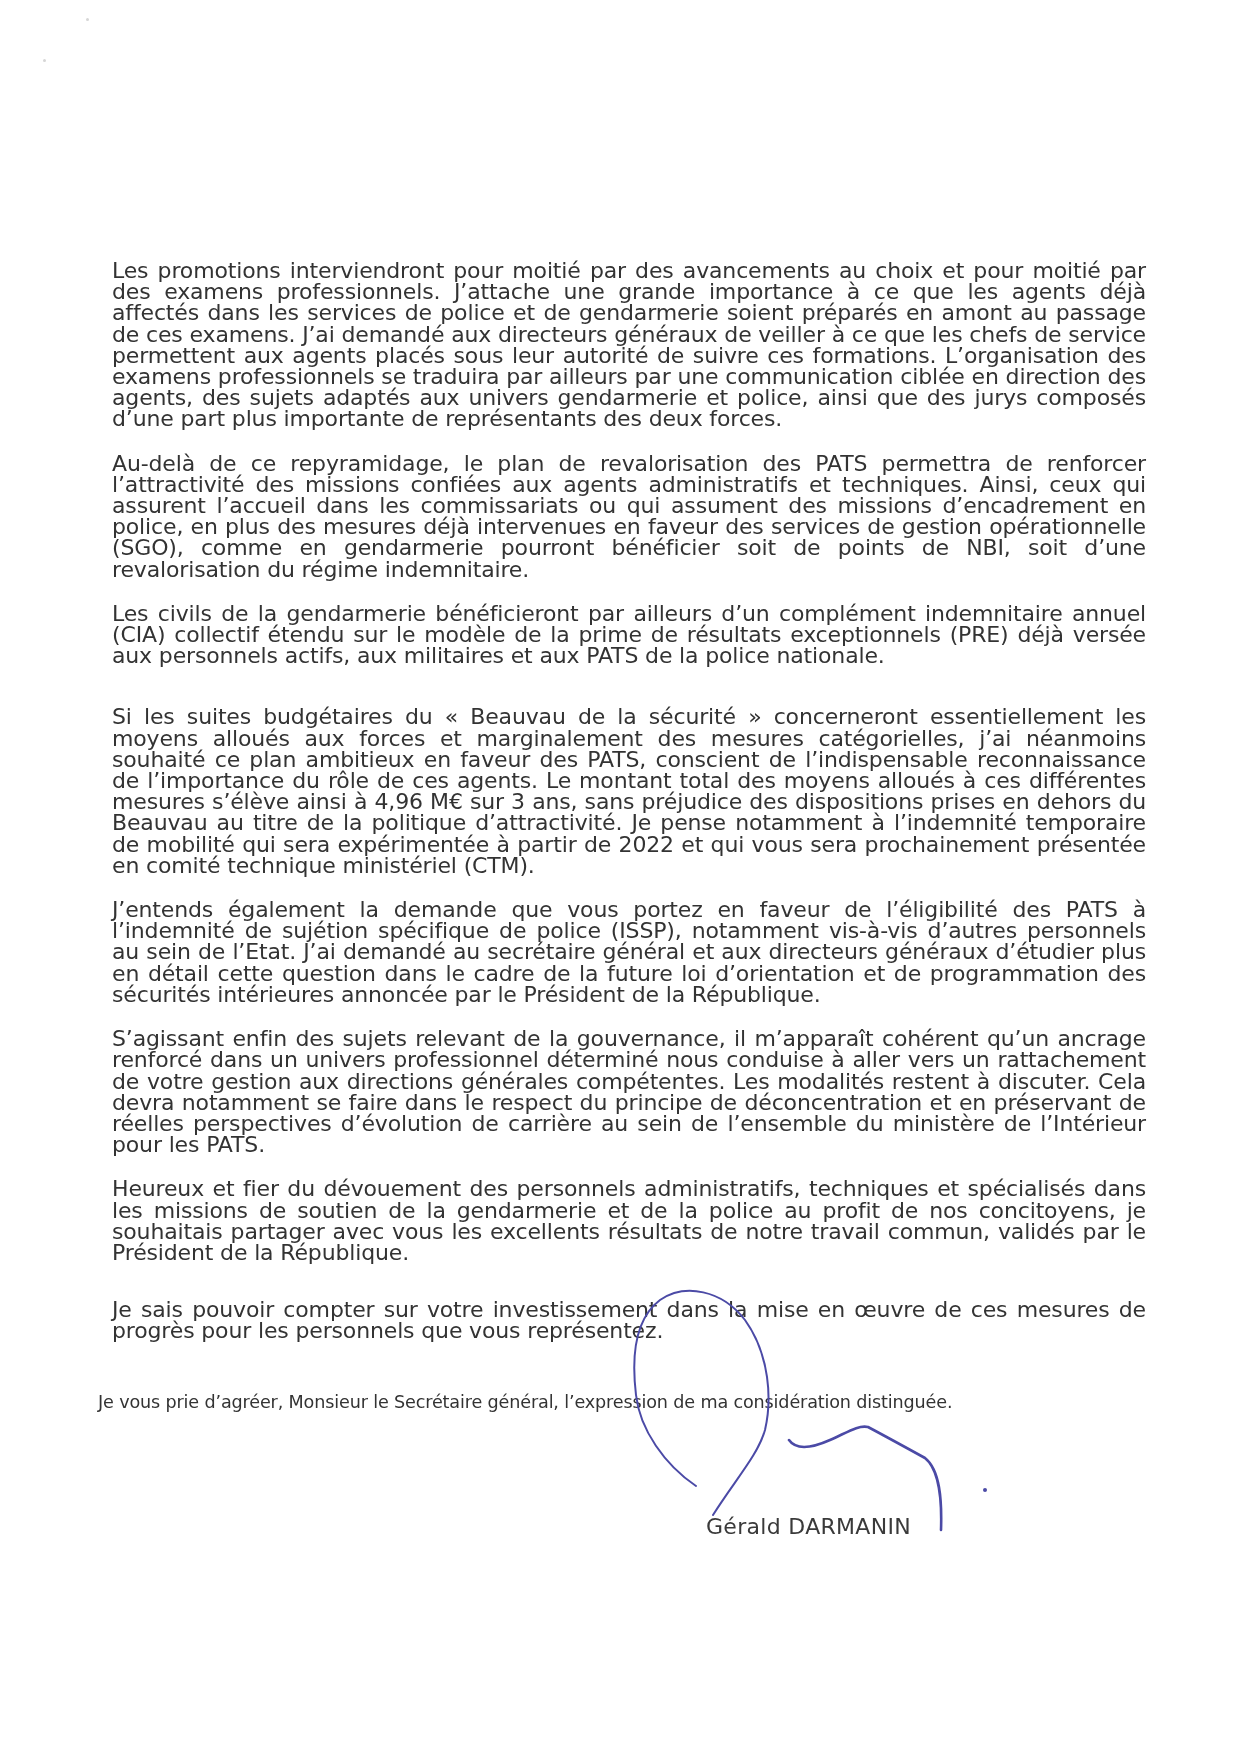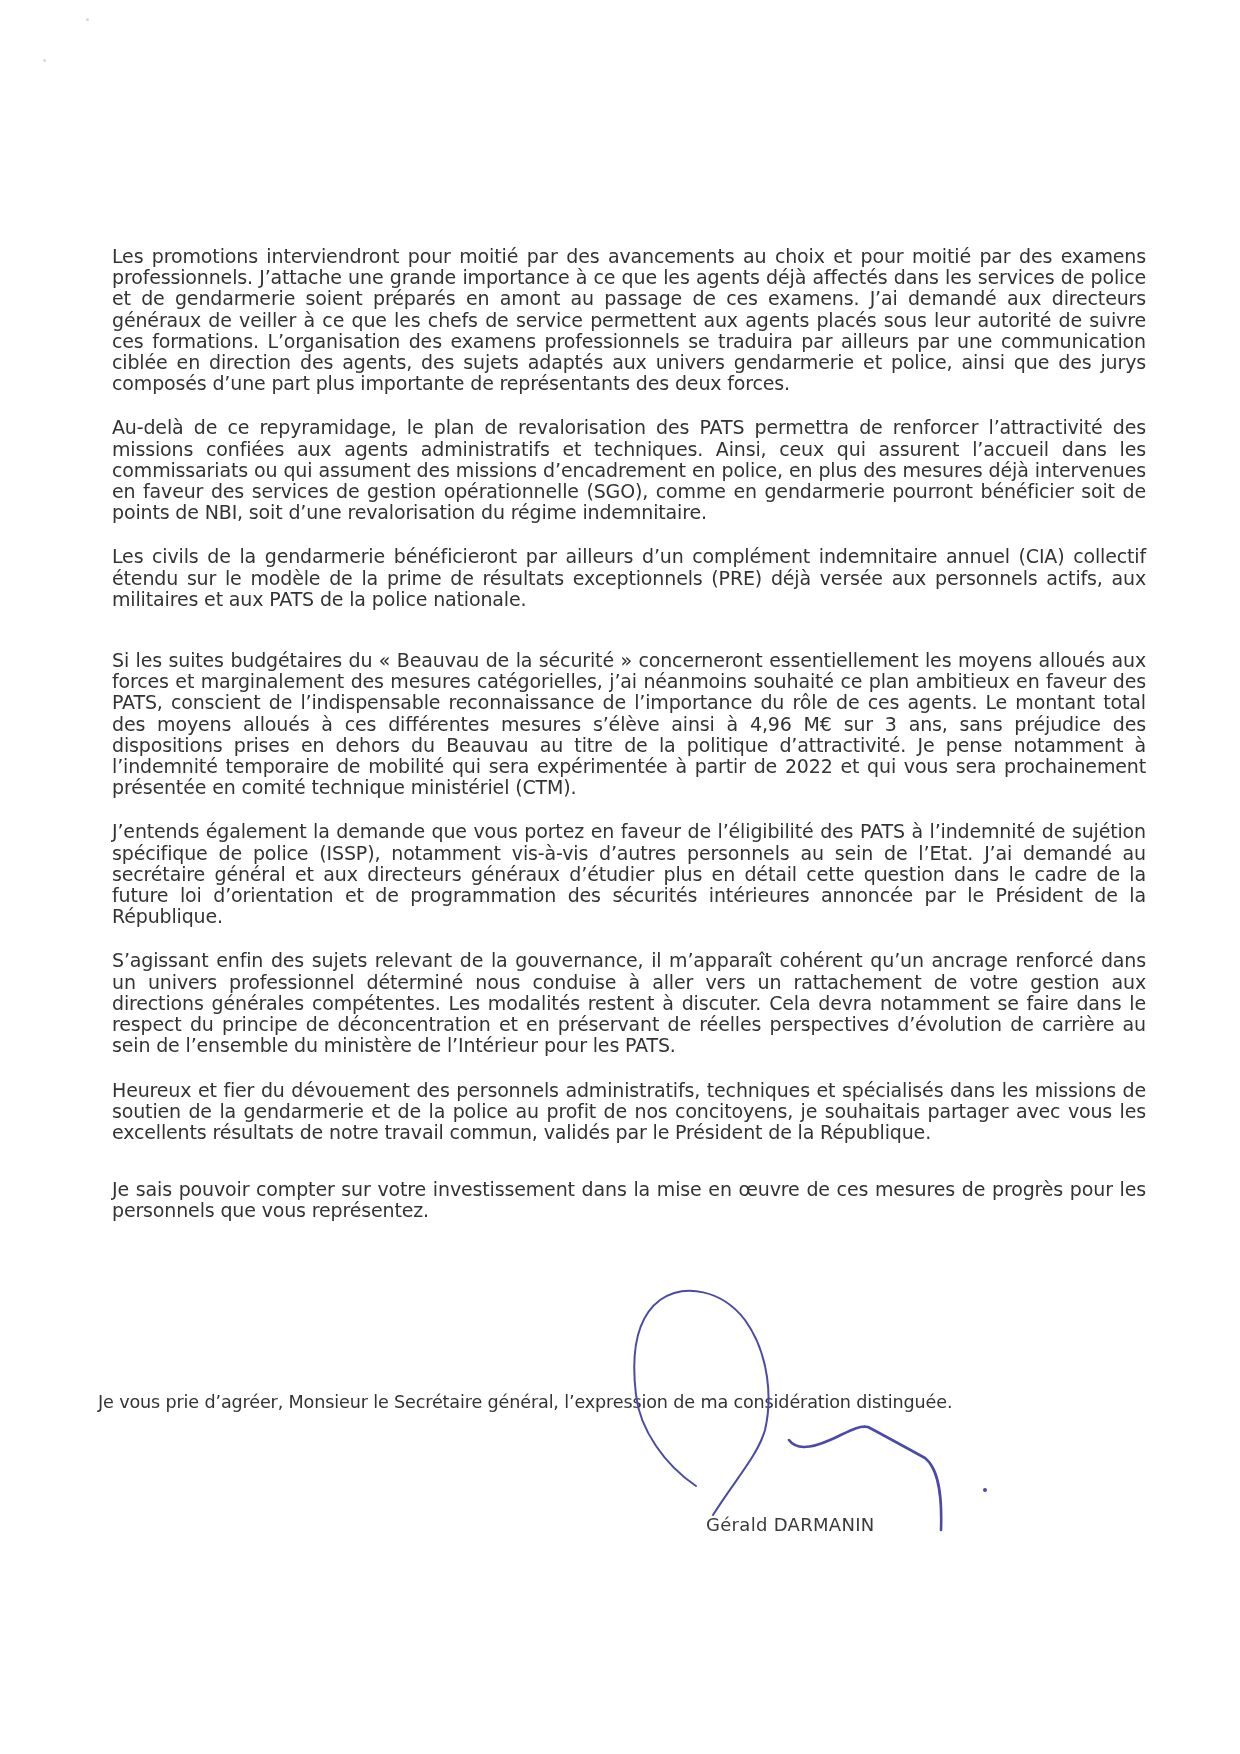--- a/index.html
+++ b/index.html
@@ -24,23 +24,23 @@
     }
     .speck {
       position: absolute;
       width: 3px; height: 3px;
       border-radius: 50%;
       background: #d6d6d6;
     }
     .letter-body {
       position: absolute;
       left: 112px;
-      top: 246px;
+      top: 260px;
       width: 1034px;
-      font-size: 19px;
+      font-size: 22px;
       line-height: 21.2px;
       letter-spacing: -0.15px;
       word-spacing: 0px;
     }
     .letter-body p {
       margin: 0 0 21px 0;
       text-align: justify;
       text-justify: inter-word;
     }
     .closing {
@@ -56,21 +56,21 @@
       position: absolute;
       left: 0; top: 0;
       width: 1240px;
       height: 1754px;
       pointer-events: none;
     }
     .signatory {
       position: absolute;
       left: 706px;
       top: 1514px;
-      font-size: 18px;
+      font-size: 22px;
       letter-spacing: 0.3px;
       color: #3a3a3a;
     }
   </style>
 </head>
 <body>
 
 <div class="page">
 
   <span class="speck" style="left:86px; top:18px;"></span>

